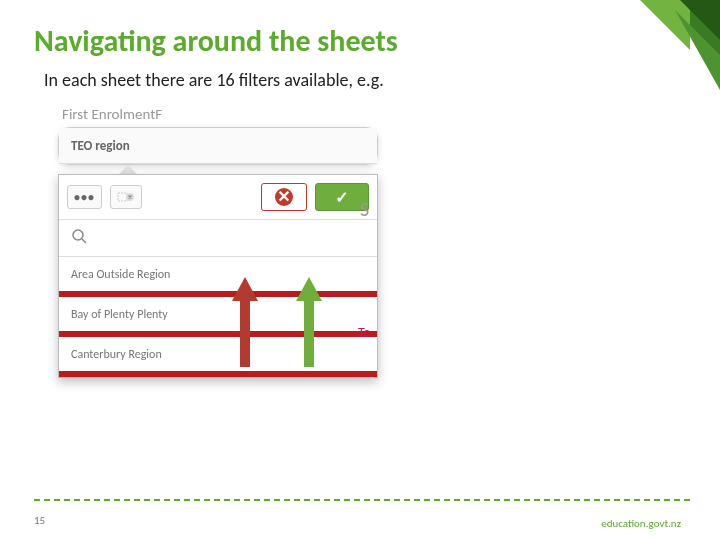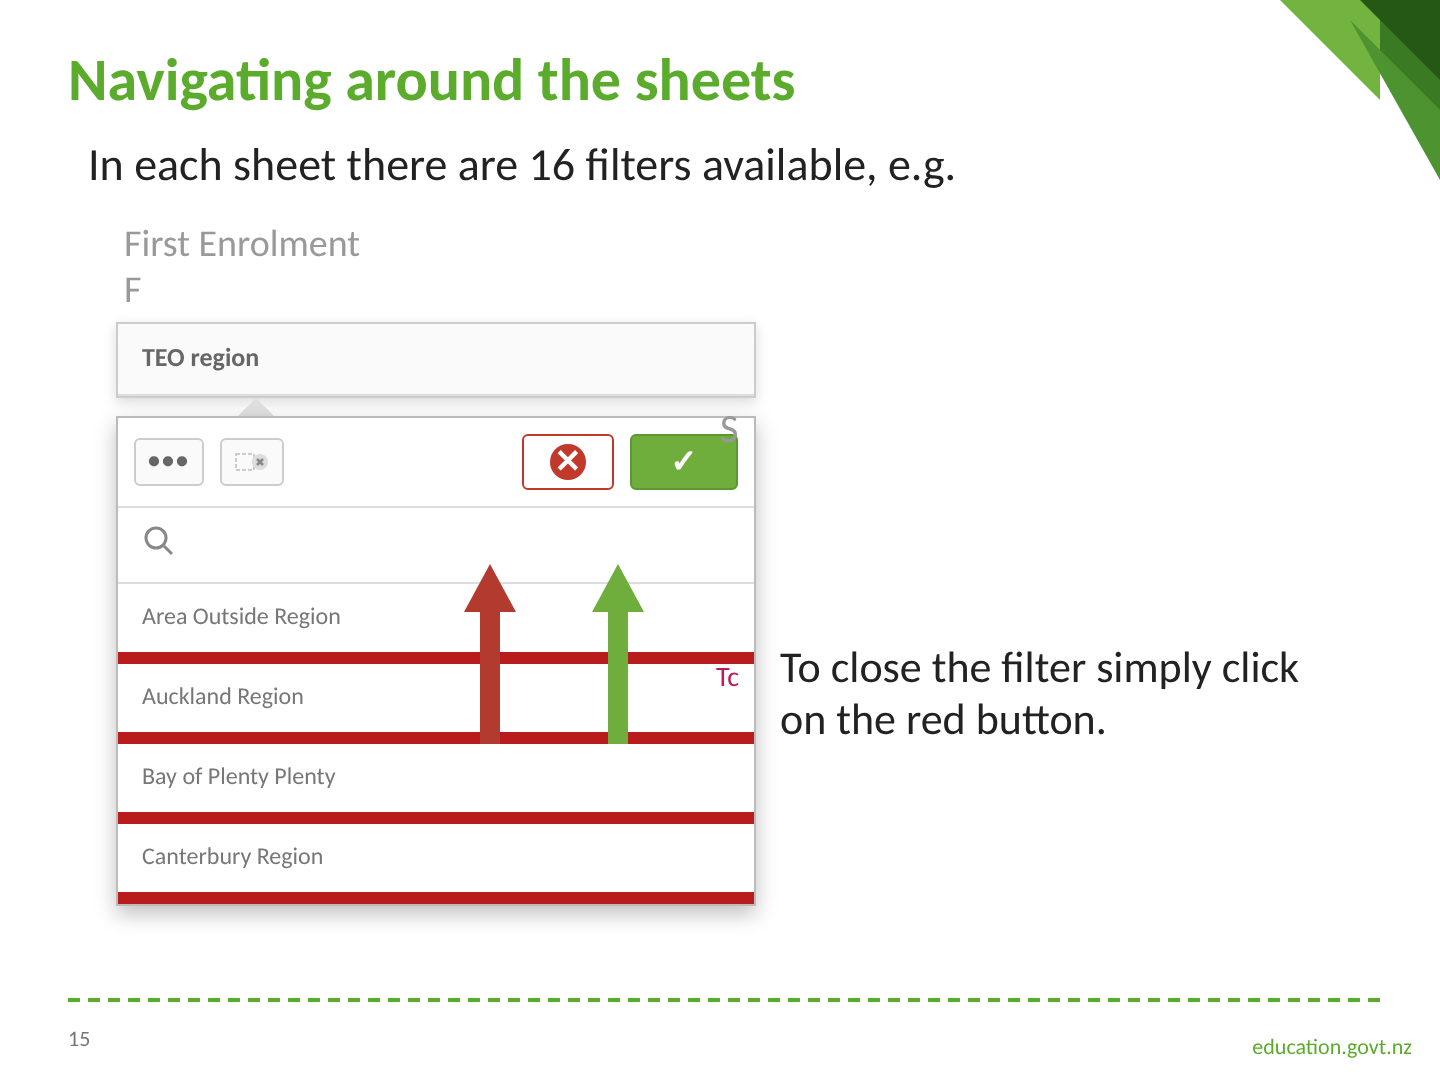--- a/index.html
+++ b/index.html
@@ -15,21 +15,21 @@
     position:absolute; top:0; right:0; width:140px; height:90px; overflow:hidden;
   }
   .corner svg { width:140px; height:90px; }
   .title {
     font-size: 30px;
     font-weight: bold;
     color: #5bab2c;
     padding: 22px 0 0 34px;
   }
   .subtitle {
-    font-size: 23px;
+    font-size: 18px;
     color: #222;
     padding: 10px 0 0 44px;
   }
   .content-area {
     position: relative;
     margin-top: 8px;
     height: 370px;
   }
   .info-text {
     position: absolute;
@@ -42,29 +42,29 @@
   }
   .info-text.second { top: 216px; }
   .filter-image {
     position: absolute;
     left: 58px;
     top: 0;
     width: 320px;
   }
   .header-gray {
     color: #999;
-    font-size: 19px;
+    font-size: 15px;
     padding: 6px 4px 4px 4px;
-    display:flex; justify-content: flex-start; flex-direction: column;
+    display:flex; justify-content: flex-start;
   }
   .header-gray .f2 { margin-right: 2px; }
   .filter-card {
     background: #fff;
     border: 1px solid #ccc;
-    border-radius: 0;
+    border-radius: 12px;
     box-shadow: 0 2px 6px rgba(0,0,0,0.15);
   }
   .filter-title {
     padding: 10px 12px;
     font-size: 13px;
     font-weight: bold;
     color: #666;
     border-bottom: 1px solid #ddd;
     background: #fafafa;
   }
@@ -157,21 +157,21 @@
     border-top: 2px dashed #5bab2c;
     margin-bottom: 8px;
   }
   .page-num {
     font-size: 11px;
     color: #777;
     margin-top: 16px;
   }
   .domain {
     position: absolute;
-    right: 14px;
+    right: 39px;
     bottom: 10px;
     font-size: 11px;
     color: #5bab2c;
   }
 </style>
 </head>
 <body>
 
 <div class="corner">
   <svg viewBox="0 0 140 90">
@@ -215,41 +215,39 @@
       </div>
       <div class="search-row">
         <span class="search-icon">
           <svg width="16" height="16" viewBox="0 0 16 16">
               <circle cx="7" cy="7" r="5" fill="none" stroke="#888" stroke-width="1.5"></circle>
               <line x1="11" y1="11" x2="15" y2="15" stroke="#888" stroke-width="1.5"></line>
             </svg>
         </span>
       </div>
       <div class="list-item">Area Outside Region</div>
-      <div class="list-item">Auckland Region</div>
       <div class="list-item">Bay of Plenty Plenty</div>
       <div class="list-item">Canterbury Region</div>
     </div>
   </div>
 
   <div style="position:absolute; left:360px; top:98px; font-size:20px; color:#999;">S</div>
   <div style="position:absolute; left:358px; top:225px; font-size:14px; color:#be185d;">Tc</div>
 
   <div class="arrow red">
     <svg viewBox="0 0 26 90">
       <polygon points="13,0 26,24 18,24 18,90 8,90 8,24 0,24" fill="#b23a2e"></polygon>
     </svg>
   </div>
   <div class="arrow green">
     <svg viewBox="0 0 26 90">
       <polygon points="13,0 26,24 18,24 18,90 8,90 8,24 0,24" fill="#6fae3c"></polygon>
     </svg>
   </div>
 
-  <div class="info-text second">To close the filter simply click on the red button.</div>
 
 </div>
 
 <div class="footer">
   <div class="dashline"></div>
   <span class="page-num">15</span>
 </div>
 <div class="domain">education.govt.nz</div>
 
 </body></html>

